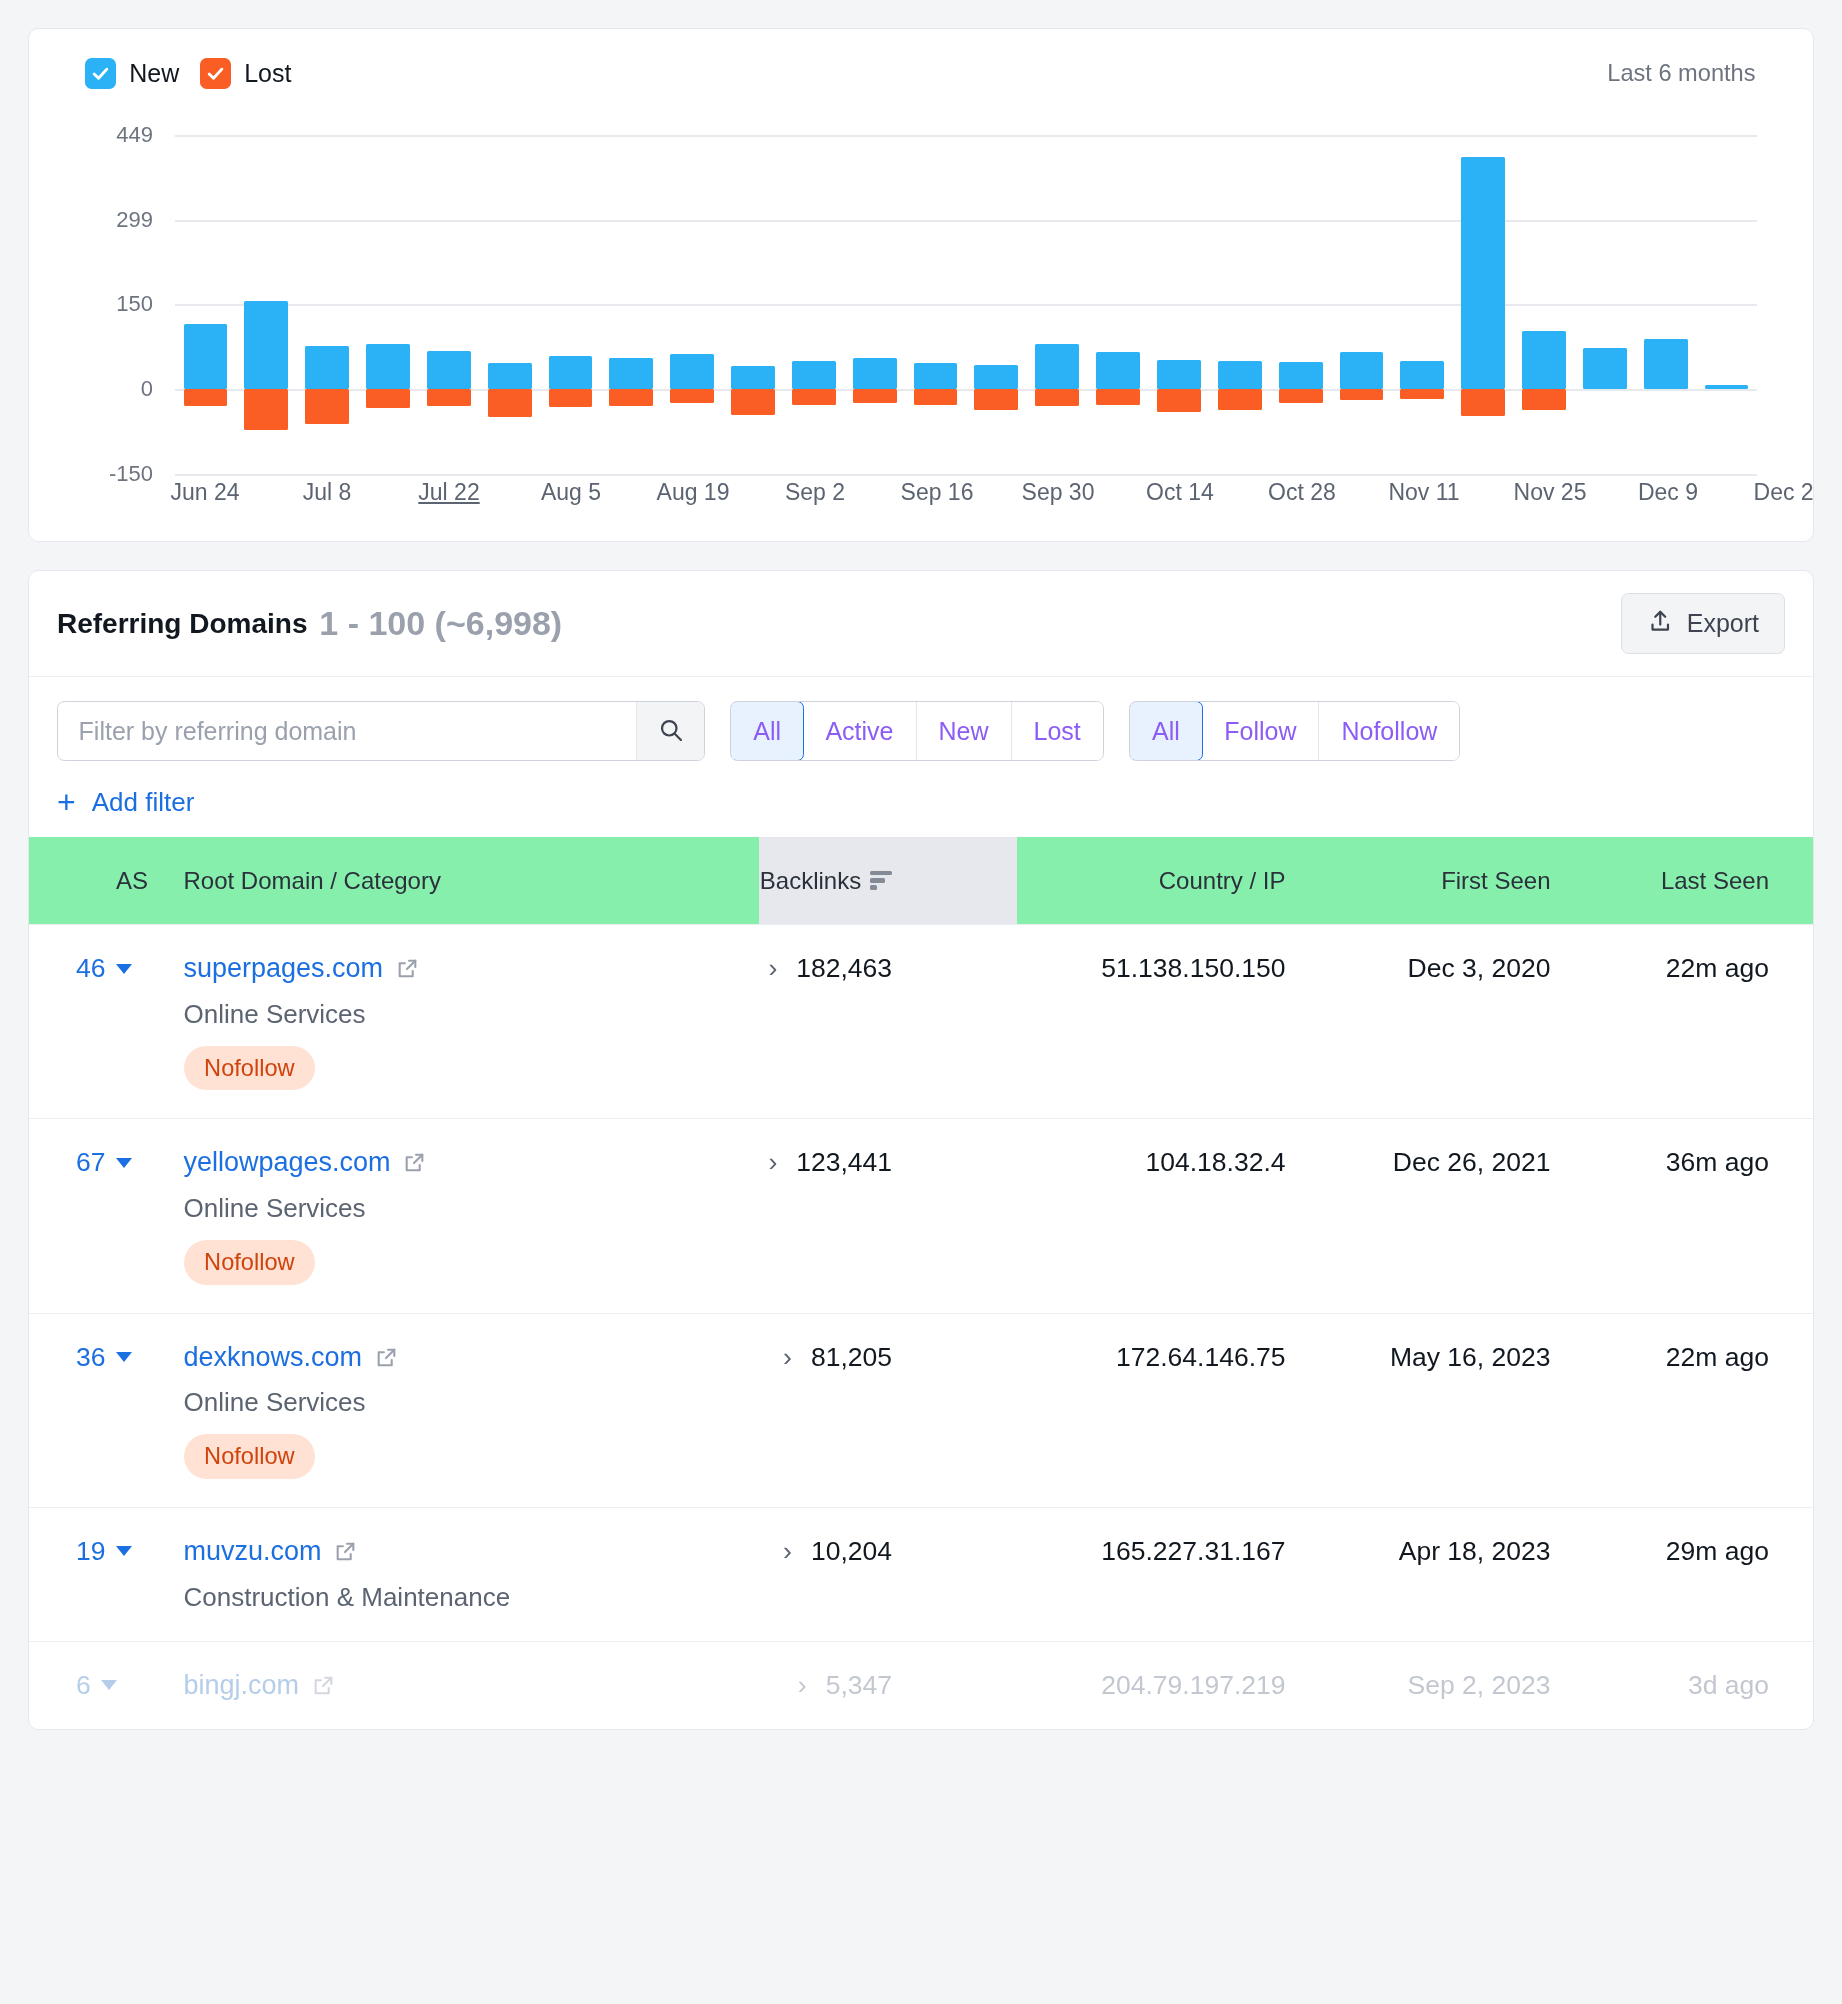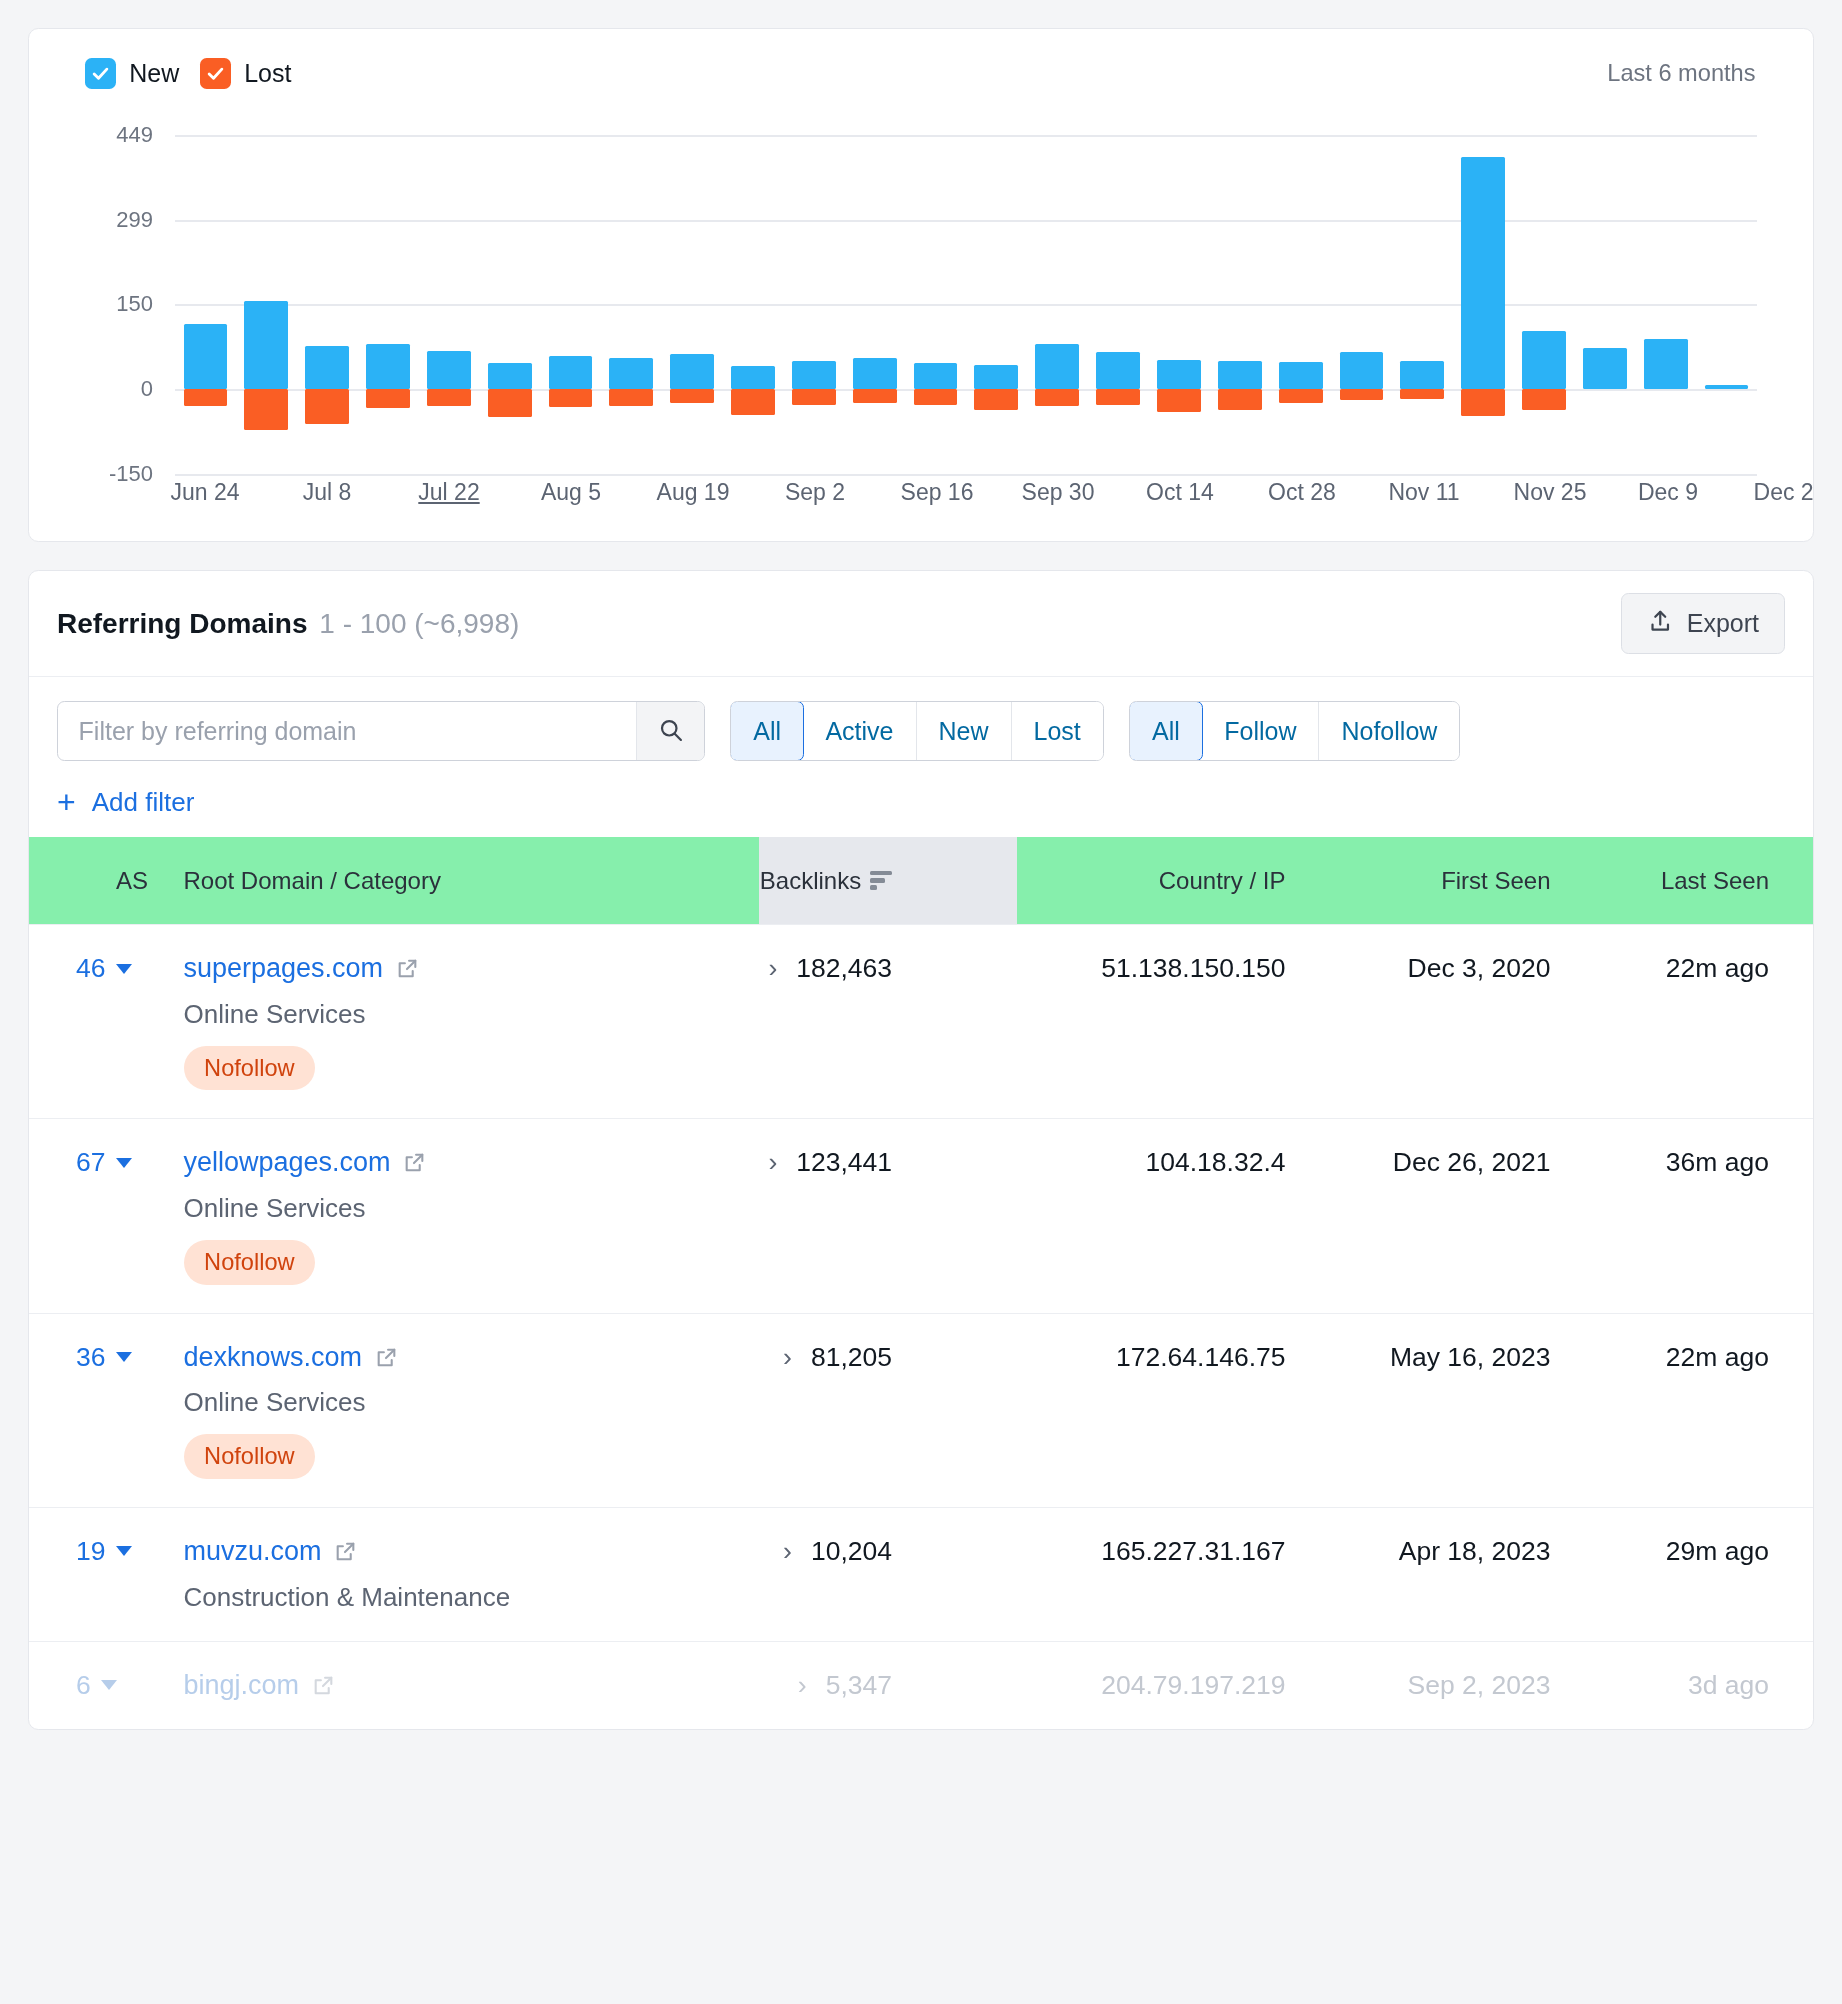--- a/index.html
+++ b/index.html
@@ -123,21 +123,21 @@
   .rd-head {
     padding: 22px 28px;
     display: flex; align-items: center;
     border-bottom: 0.7px solid #eceef2;
     min-height: 87px;
   }
   .rd-title {
     font-size: 28px; font-weight: 700; color: #111820;
   }
   .rd-count {
-    font-size: 28px; color: #9aa1ad; margin-left: 11.8px; font-weight: 400;
+    font-size: 34px; color: #9aa1ad; margin-left: 11.8px; font-weight: 700;
   }
   .export-btn {
     margin-left: auto;
     display: flex; align-items: center; gap: 13.3px;
     background: #f3f4f6;
     border: 0.7px solid #dcdfe5;
     border-radius: 7.4px;
     padding: 13.3px 25px;
     font-size: 25px;
     color: #3d4450;
@@ -180,21 +180,21 @@
     display: flex;
     border: 0.7px solid #ced2da;
     border-radius: 7.4px;
     overflow: hidden;
     height: 60px;
   }
   .seg {
     display: flex; align-items: center; justify-content: center;
     padding: 0 22px;
     font-size: 25px;
-    color: #0369a1;
+    color: #8b5cf6;
     background: #fff;
     border-right: 0.7px solid #e3e6eb;
     cursor: pointer;
     white-space: nowrap;
   }
   .seg:last-child { border-right: none; }
   .seg.active {
     background: #e8f2fe;
     border: 1.5px solid #1b6fe0;
     border-radius: 6.6px;

